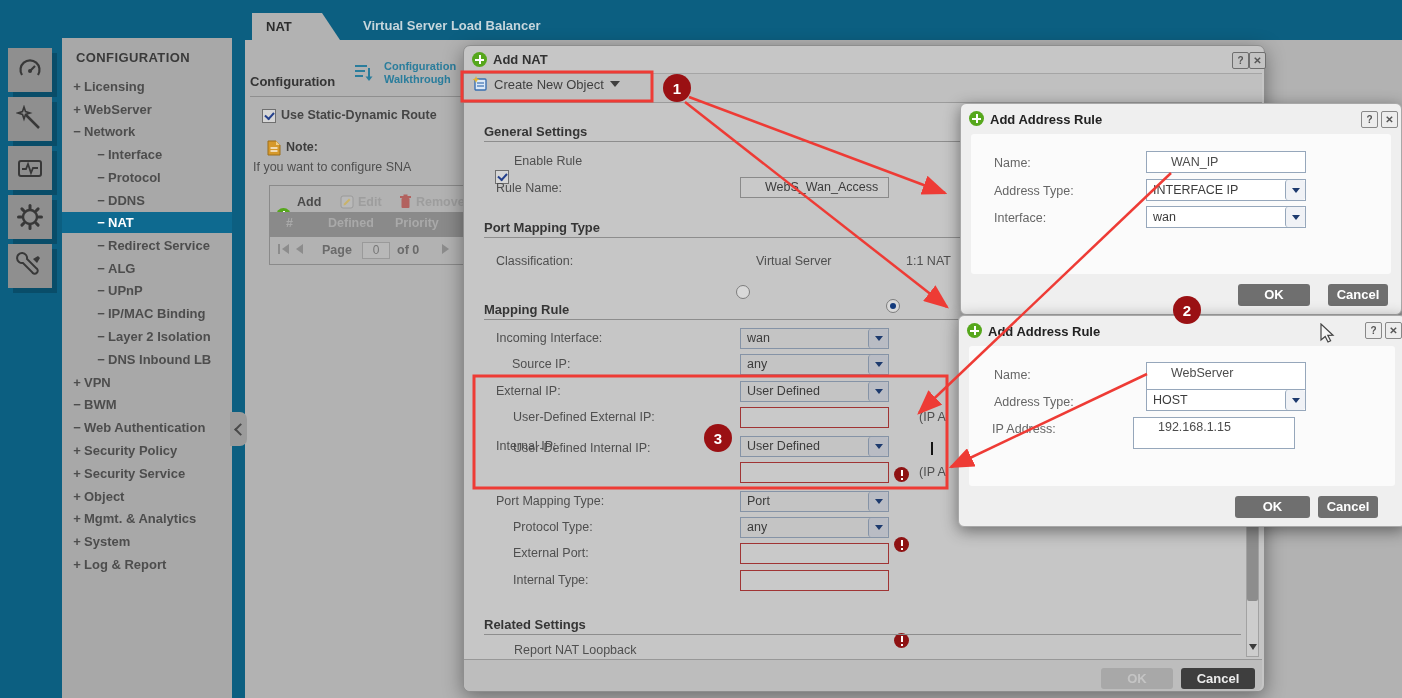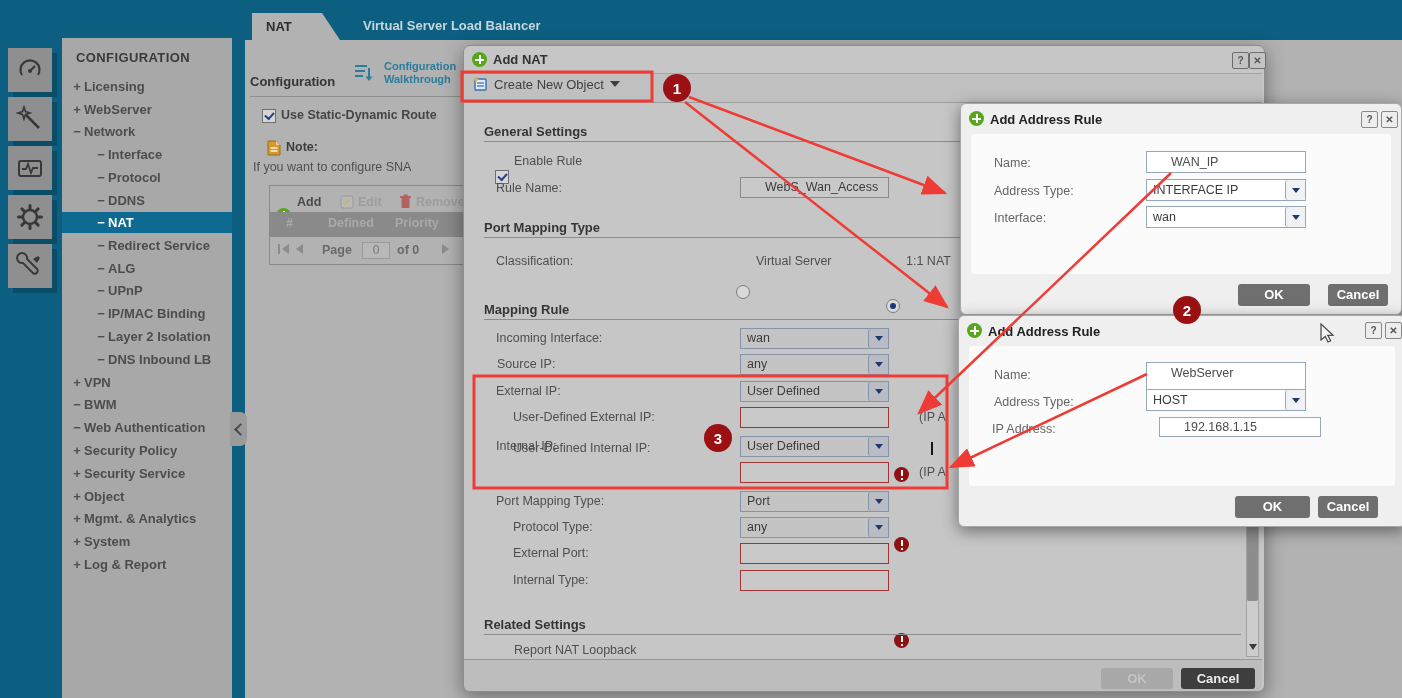--- a/index.html
+++ b/index.html
@@ -343,21 +343,21 @@
     <div class="abs h-sec" style="left:20px;top:256px">Mapping Rule</div>
     <div class="abs sec-line" style="left:20px;top:273px;width:757px"></div>
 
     <div class="abs lbl" style="left:32px;top:285px">Incoming Interface:</div>
     <div class="abs fld dd" style="left:276px;top:282px;width:149px">
       <span class="val">wan</span>
         <span class="btn">
           <span class="tri-dn"></span>
         </span>
     </div>
-    <div class="abs lbl" style="left:33px;top:311px">Source IP:</div>
+    <div class="abs lbl" style="left:48px;top:311px">Source IP:</div>
     <div class="abs fld dd" style="left:276px;top:308px;width:149px">
       <span class="val">any</span>
         <span class="btn">
           <span class="tri-dn"></span>
         </span>
     </div>
     <div class="abs lbl" style="left:32px;top:338px">External IP:</div>
     <div class="abs fld dd" style="left:276px;top:335px;width:149px">
       <span class="val">User Defined</span>
         <span class="btn">
@@ -453,21 +453,21 @@
     <div class="abs lbl" style="left:35px;top:52px">Name:</div>
     <div class="abs fld txt" style="left:187px;top:46px;width:160px;height:32px;line-height:20px">WebServer</div>
     <div class="abs lbl" style="left:35px;top:79px">Address Type:</div>
     <div class="abs fld dd" style="left:187px;top:73px;width:160px;height:22px">
       <span class="val">HOST</span>
         <span class="btn">
           <span class="tri-dn"></span>
         </span>
     </div>
     <div class="abs lbl" style="left:33px;top:106px">IP Address:</div>
-    <div class="abs fld txt" style="left:200px;top:101px;width:162px;height:20px;line-height:19px">192.168.1.15</div>
+    <div class="abs fld txt" style="left:174px;top:101px;width:162px;height:32px;line-height:19px">192.168.1.15</div>
     <div class="abs btn btn-gray" style="left:276px;top:180px;width:75px;height:22px;line-height:22px">OK</div>
     <div class="abs btn btn-gray" style="left:359px;top:180px;width:60px;height:22px;line-height:22px">Cancel</div>
   </div>
 
   <svg class="abs cursor-svg" style="left:1320px;top:323px" width="16" height="20" viewBox="0 0 16 20">
     <path d="M1,1 L1,17 L5.2,13.5 L8,19 L10.6,17.8 L7.8,12.4 L13,12.2 Z" fill="#f5f5f5" stroke="#444" stroke-width="1.2"></path>
   </svg>
 
   <svg class="abs" style="left:0;top:0;z-index:60;pointer-events:none" width="1402" height="698" viewBox="0 0 1402 698">
     <defs>

